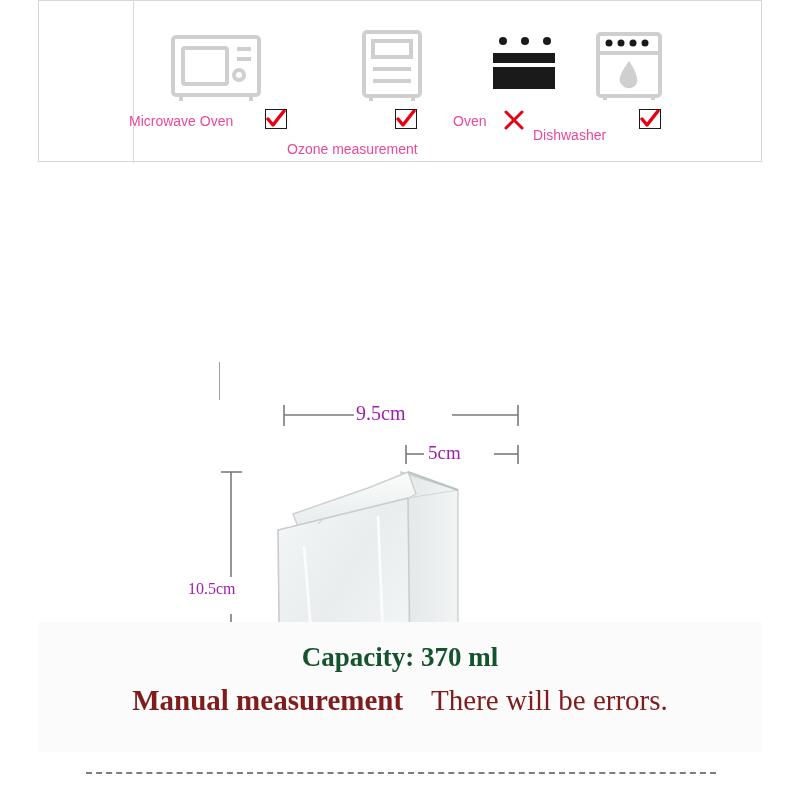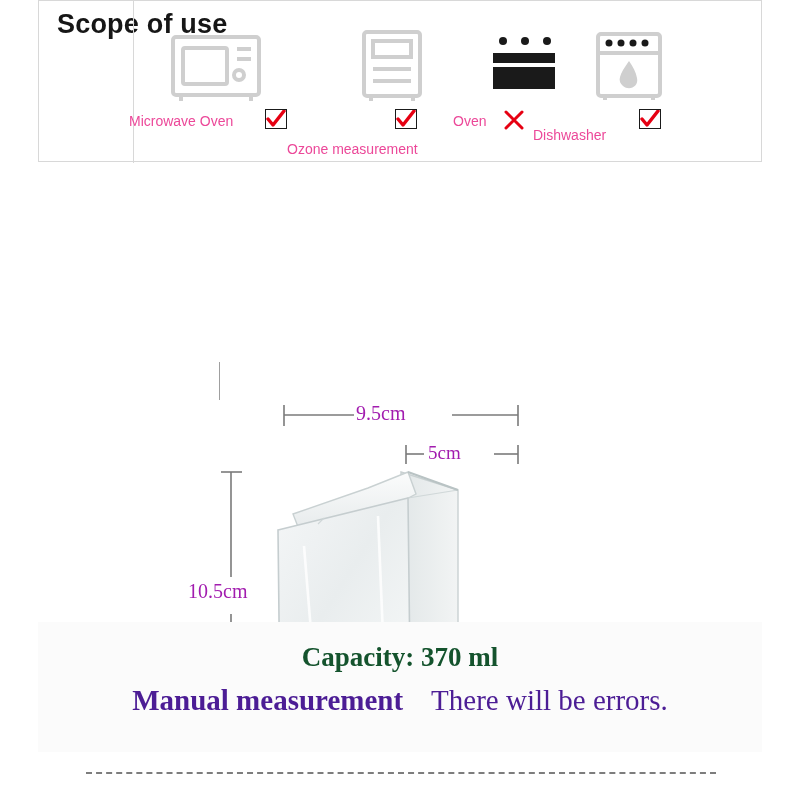--- a/index.html
+++ b/index.html
@@ -120,21 +120,21 @@
     font-size: 27px;
     font-weight: bold;
     color: #14532d;
   }
   #manual-text {
     position: absolute;
     width: 100%;
     top: 62px;
     text-align: center;
     font-size: 29px;
-    color: #4c1d95;
+    color: #7f1d1d;
   }
   #manual-text .strong { font-weight: bold; }
   #dashed-line {
     position: absolute;
     left: 86px;
     top: 772px;
     width: 630px;
     border-top: 2px dashed #7d7d7d;
   }
 
@@ -144,21 +144,20 @@
     top: 292px;
     width: 250px;
     height: 272px;
   }
 </style>
 </head>
 <body>
 
 <div id="scope-panel">
 
-  <div id="scope-title">Scope of use</div>
   <div id="scope-divider"></div>
 
   <div class="icon-box" style="left:132px; top:34px;">
     <svg width="90" height="68" viewBox="0 0 90 68">
       <rect x="2" y="2" width="86" height="58" rx="3" fill="none" stroke="#cfcfcf" stroke-width="4"></rect>
       <rect x="12" y="13" width="44" height="36" rx="2" fill="none" stroke="#cfcfcf" stroke-width="4"></rect>
       <line x1="66" y1="14" x2="80" y2="14" stroke="#cfcfcf" stroke-width="4"></line>
       <line x1="66" y1="24" x2="80" y2="24" stroke="#cfcfcf" stroke-width="4"></line>
       <circle cx="68" cy="40" r="5" fill="none" stroke="#cfcfcf" stroke-width="4"></circle>
       <line x1="10" y1="60" x2="10" y2="66" stroke="#cfcfcf" stroke-width="4"></line>
@@ -295,21 +294,21 @@
         <path d="M60 70 L66 64"></path>
         <path d="M96 244 L150 226"></path>
       </g>
 
       <path d="M150 18 L200 36" stroke="#b9c3c4" stroke-width="2" fill="none"></path>
     </svg>
   </div>
 
   <div class="dim-text" style="left:356px; top:240px; font-size:20px;">9.5cm</div>
   <div class="dim-text" style="left:428px; top:280px; font-size:19px;">5cm</div>
-  <div class="dim-text" style="left:188px; top:418px; font-size:20px;">10.5cm</div>
+  <div class="dim-text" style="left:188px; top:418px; font-size:16px;">10.5cm</div>
   <div class="dim-text" style="left:324px; top:566px; font-size:20px;">7cm</div>
 </div>
 
 <div id="bottom-block">
   <div id="capacity-text">Capacity: 370 ml</div>
   <div id="manual-text">
     <span class="strong">Manual measurement</span>
     <span style="display:inline-block;width:14px;"></span>
     <span>There will be errors.</span>
   </div>

